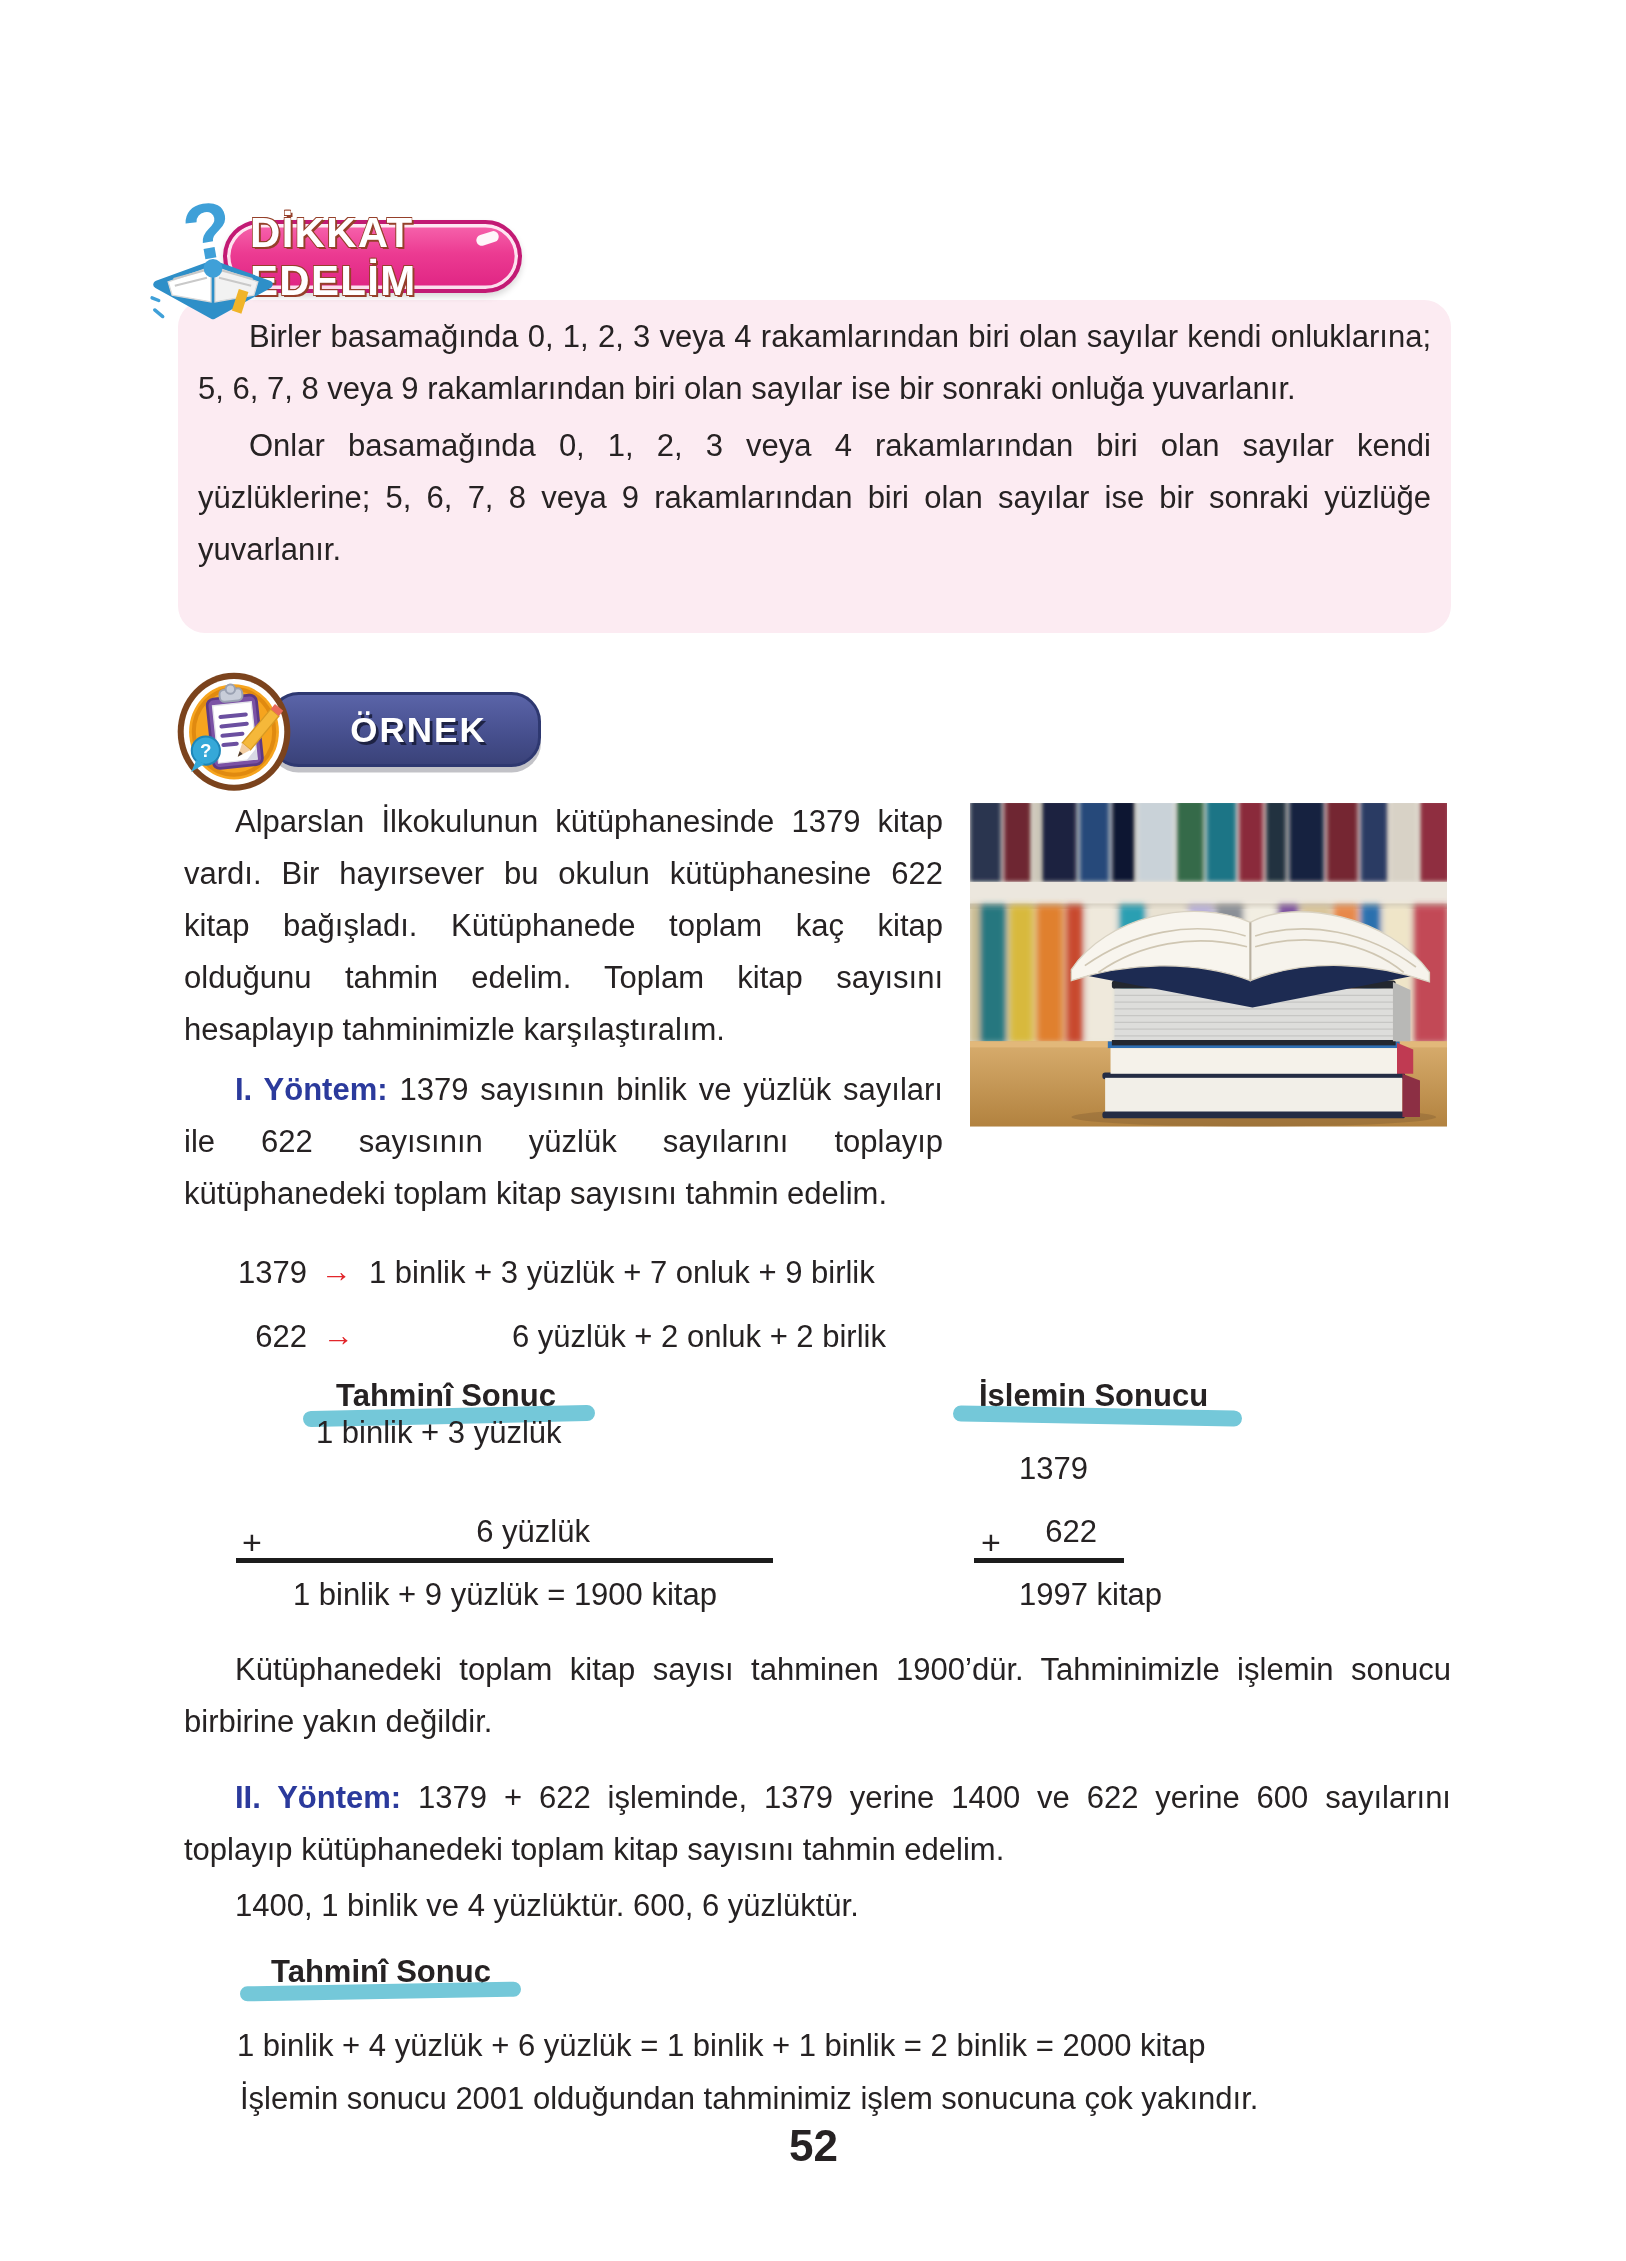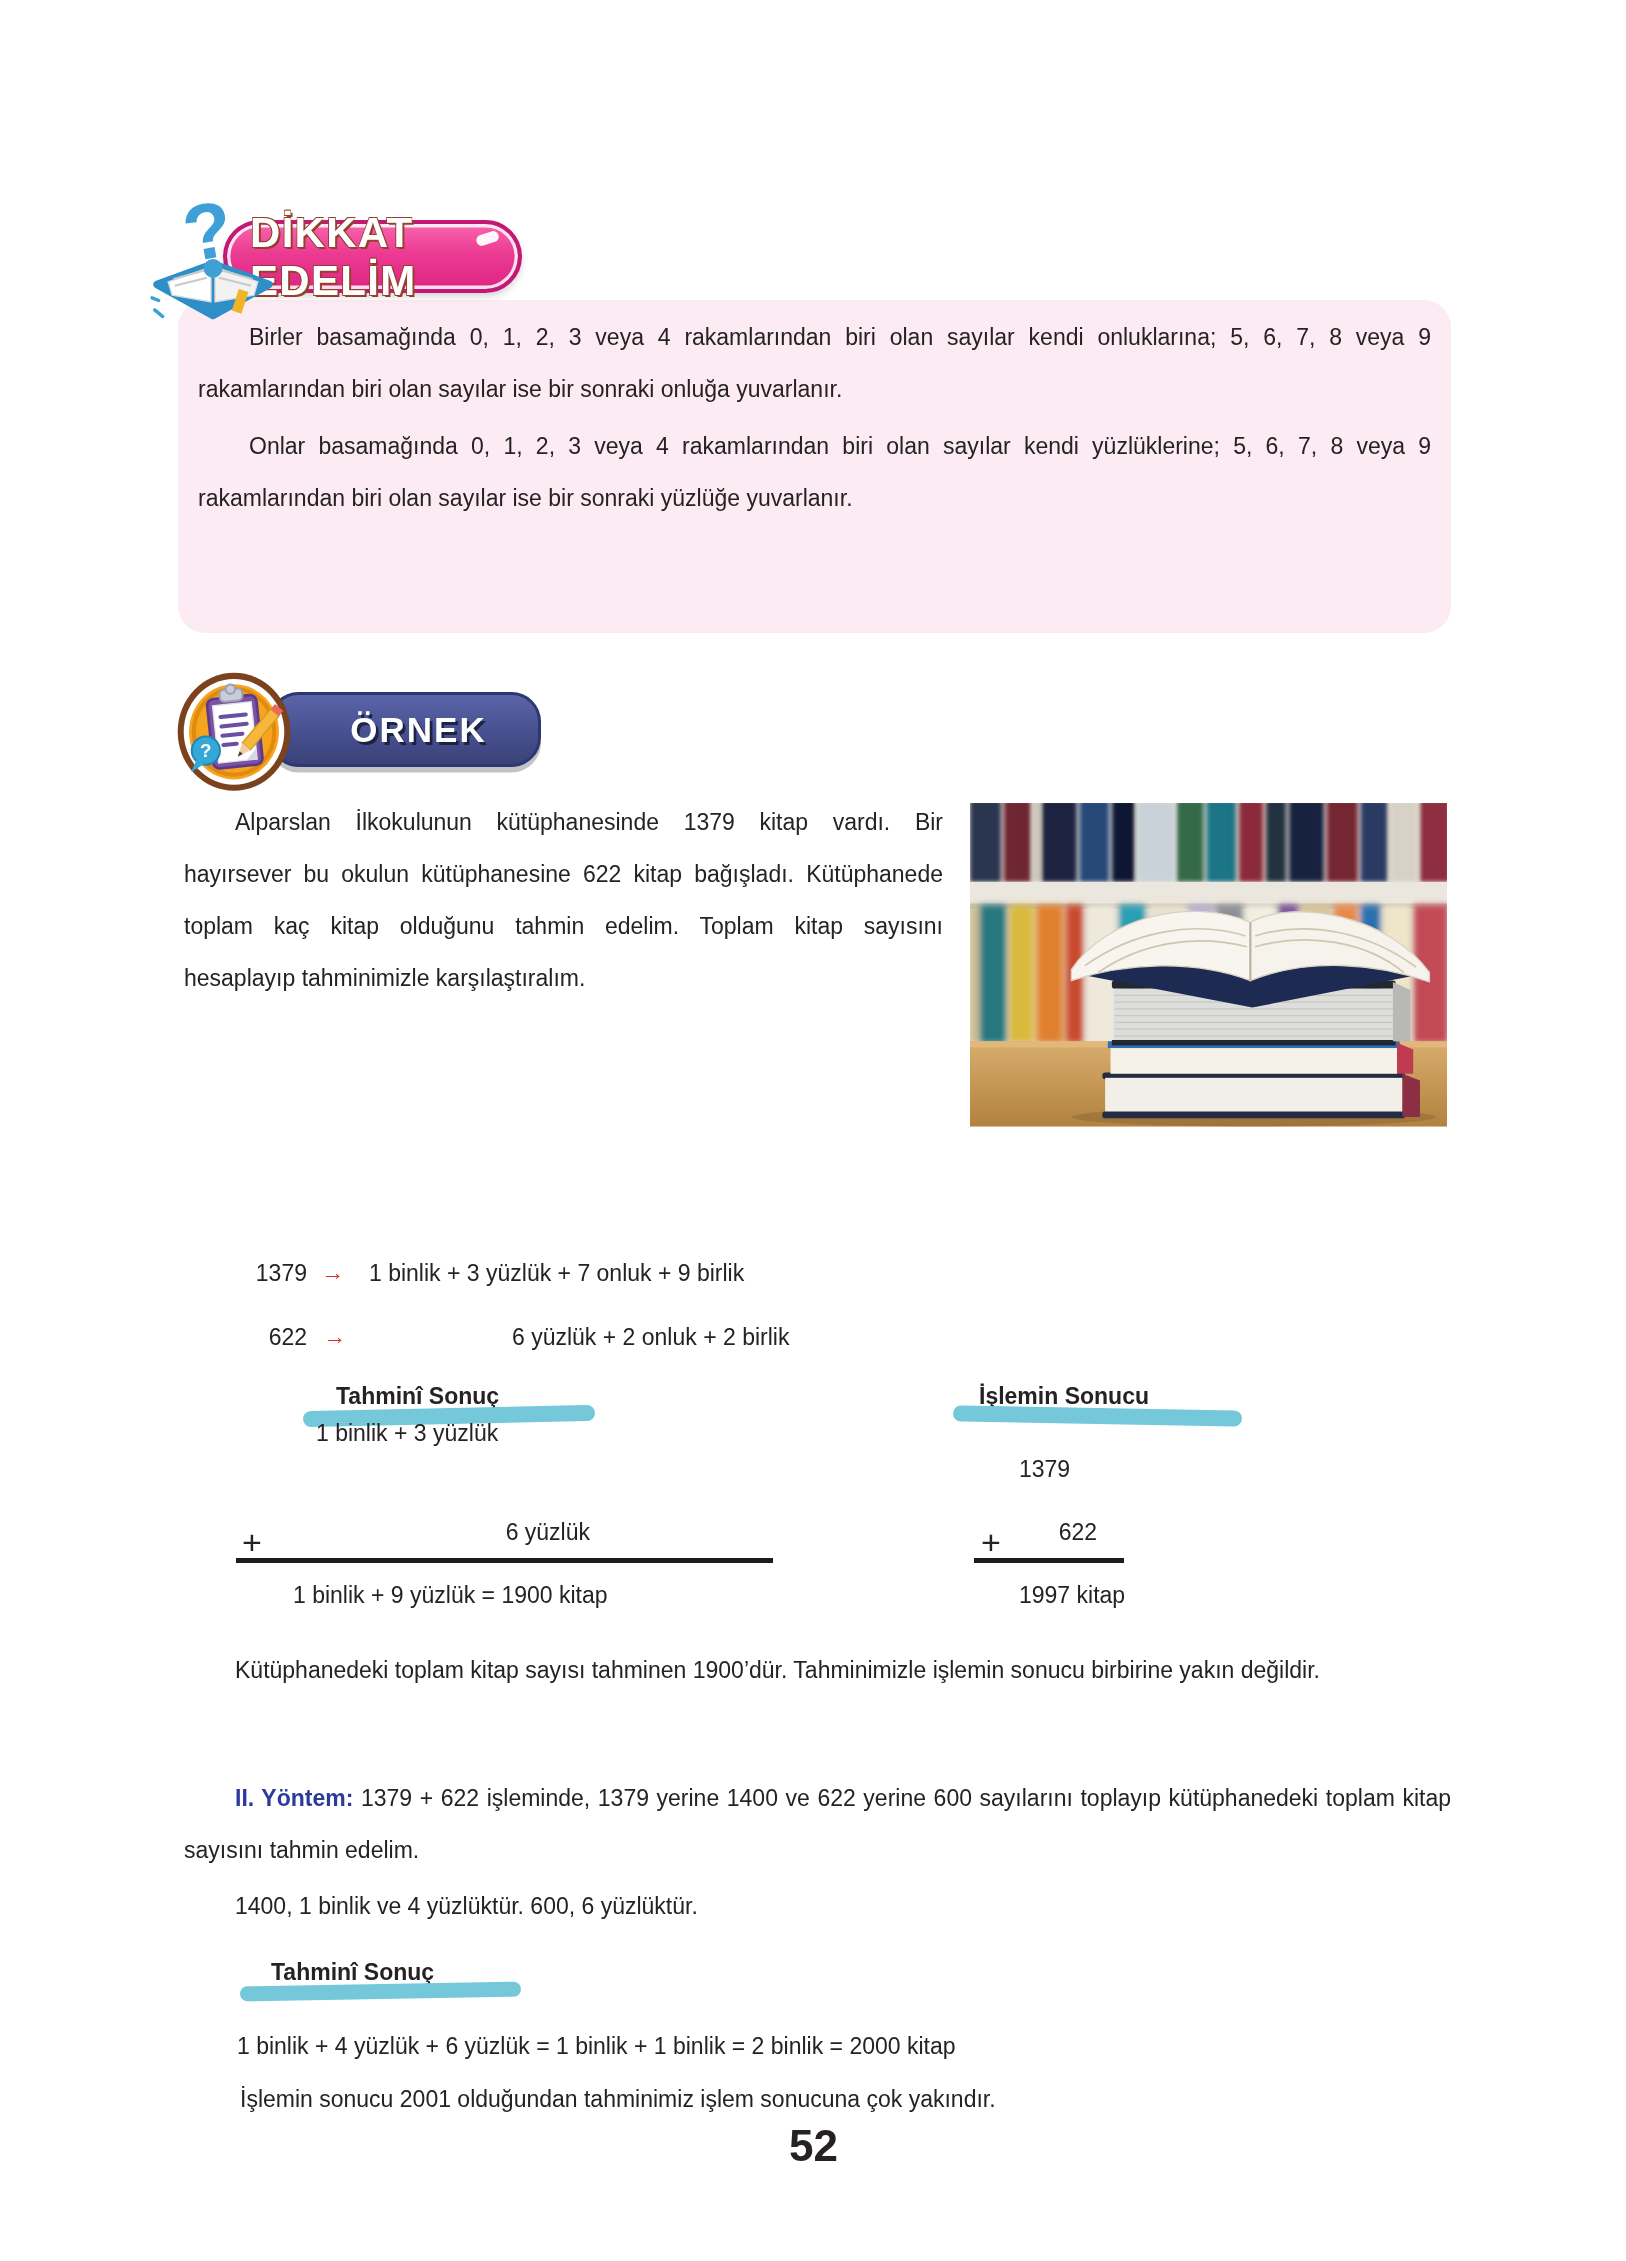--- a/index.html
+++ b/index.html
@@ -1,21 +1,21 @@
 <!DOCTYPE html>
 <html style="font-size:10.7px"><head>
 <meta charset="utf-8">
 <style>
   html,body{margin:0;padding:0;background:#ffffff;}
   #page{
     position:relative;width:1627px;height:2261px;background:#ffffff;overflow:hidden;
     font-family:"Liberation Sans","DejaVu Sans",sans-serif;color:#262223;
   }
   .abs{position:absolute;}
-  .txt{font-size:23px;line-height:52px;color:#262223;}
+  .txt{font-size:31px;line-height:52px;color:#262223;}
   .just{text-align:justify;}
   .indent{text-indent:51px;}
   .bold{font-weight:bold;}
   .blue-label{color:#2b3a9c;font-weight:bold;}
   .red-arrow{color:#e2262b;}
 
   
   .pink-box{
     left:178px;top:300px;width:1273px;height:333px;
     background:#fcebf2;border-radius:27px;
@@ -208,20 +208,24 @@
       <polygon points="626,264 652,276 652,352 626,352" fill="#b8b8b6"></polygon>
 
       <polygon points="148,250 418,194 672,252 418,302" fill="#1d2b52"></polygon>
       <path d="M150,246 C200,168 330,138 415,176 L415,262 C330,230 230,236 150,262 Z" fill="#f8f5ee" stroke="#d9d2c2" stroke-width="2"></path>
       <path d="M680,250 C620,166 480,140 415,176 L415,262 C500,228 600,236 680,264 Z" fill="#f6f3ec" stroke="#d9d2c2" stroke-width="2"></path>
       <path d="M170,240 C240,190 330,172 408,196 M660,242 C590,190 500,172 422,196 M190,250 C250,208 330,192 410,212 M642,250 C586,204 500,190 422,212" stroke="#cfc6b2" stroke-width="2.5" fill="none"></path>
       <line x1="415" y1="176" x2="415" y2="262" stroke="#b9b0a0" stroke-width="3"></line>
     </svg>
   </div>
 
+  <div class="abs txt just" style="left:184px;top:1064px;width:759px;">
+    <span class="blue-label" style="margin-left:51px;">I. Yöntem:</span>
+    <span>1379 sayısının binlik ve yüzlük sayıları ile 622 sayısının yüzlük sayılarını toplayıp kütüphanedeki toplam kitap sayısını tahmin edelim.</span>
+  </div>
 
   <div class="abs txt right-align" style="left:201px;top:1247px;width:106px;">1379</div>
   <div class="abs txt red-arrow" style="left:321px;top:1246px;">→</div>
   <div class="abs txt" style="left:369px;top:1247px;">1 binlik + 3 yüzlük + 7 onluk + 9 birlik</div>
 
   <div class="abs txt right-align" style="left:201px;top:1311px;width:106px;">622</div>
   <div class="abs txt red-arrow" style="left:323px;top:1310px;">→</div>
   <div class="abs txt" style="left:512px;top:1311px;">6 yüzlük + 2 onluk + 2 birlik</div>
 
   <div class="abs txt bold" style="left:336px;top:1370px;">Tahminî Sonuç</div>

